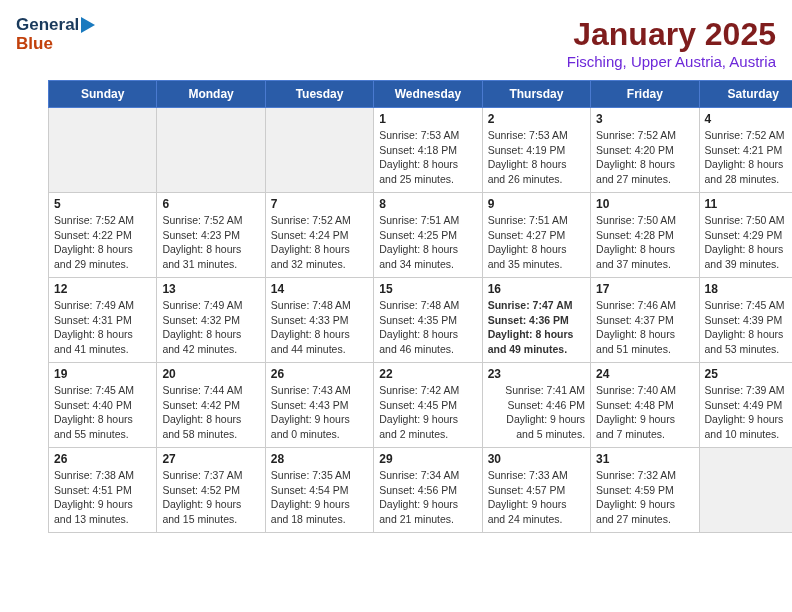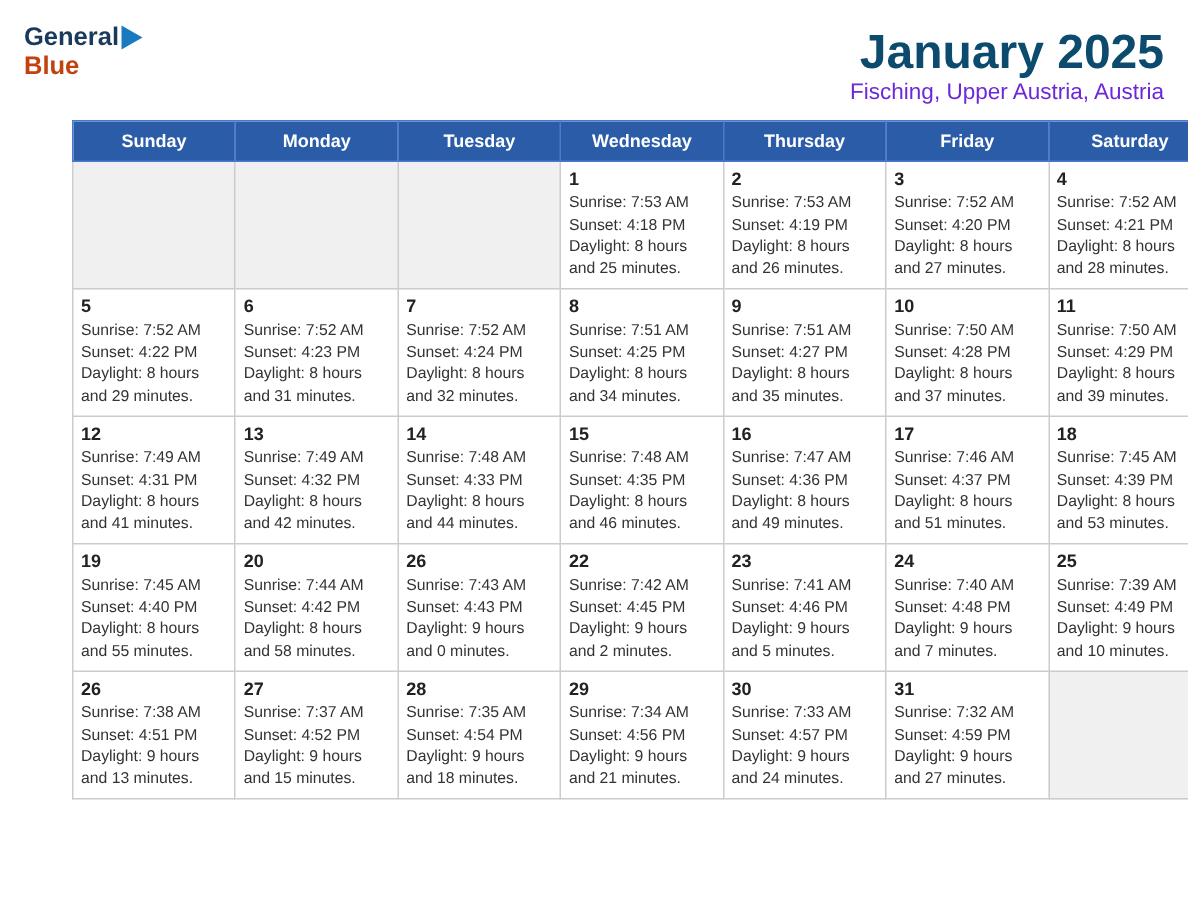--- a/index.html
+++ b/index.html
@@ -40,21 +40,21 @@
     .logo-line {
       display: flex;
       align-items: center;
     }
     .title-block {
       text-align: right;
     }
     .title-block h1 {
       font-size: 32px;
       font-weight: bold;
-      color: #0c4a6e;
+      color: #7f1d1d;
     }
     .title-block h2 {
       font-size: 15px;
       color: #6d28d9;
       font-weight: normal;
     }
     .calendar {
       width: 100%;
       border-collapse: collapse;
       font-size: 11px;
@@ -236,21 +236,21 @@
         </td>
         <td>
           <span class="day-num">15</span>
           <div class="day-info" style="white-space: pre-line;">Sunrise: 7:48 AM
 Sunset: 4:35 PM
 Daylight: 8 hours
 and 46 minutes.</div>
         </td>
         <td>
           <span class="day-num">16</span>
-          <div class="day-info" style="white-space: pre-line;">Sunrise: 7:47 AM
+          <div class="day-info" style="white-space: pre-line; font-weight: bold;">Sunrise: 7:47 AM
 Sunset: 4:36 PM
 Daylight: 8 hours
 and 49 minutes.</div>
         </td>
         <td>
           <span class="day-num">17</span>
           <div class="day-info" style="white-space: pre-line;">Sunrise: 7:46 AM
 Sunset: 4:37 PM
 Daylight: 8 hours
 and 51 minutes.</div>
@@ -287,21 +287,21 @@
         </td>
         <td>
           <span class="day-num">22</span>
           <div class="day-info" style="white-space: pre-line;">Sunrise: 7:42 AM
 Sunset: 4:45 PM
 Daylight: 9 hours
 and 2 minutes.</div>
         </td>
         <td>
           <span class="day-num">23</span>
-          <div class="day-info" style="white-space: pre-line;">Sunrise: 7:41 AM
+          <div class="day-info" style="white-space: pre-line; text-align: right;">Sunrise: 7:41 AM
 Sunset: 4:46 PM
 Daylight: 9 hours
 and 5 minutes.</div>
         </td>
         <td>
           <span class="day-num">24</span>
           <div class="day-info" style="white-space: pre-line;">Sunrise: 7:40 AM
 Sunset: 4:48 PM
 Daylight: 9 hours
 and 7 minutes.</div>

